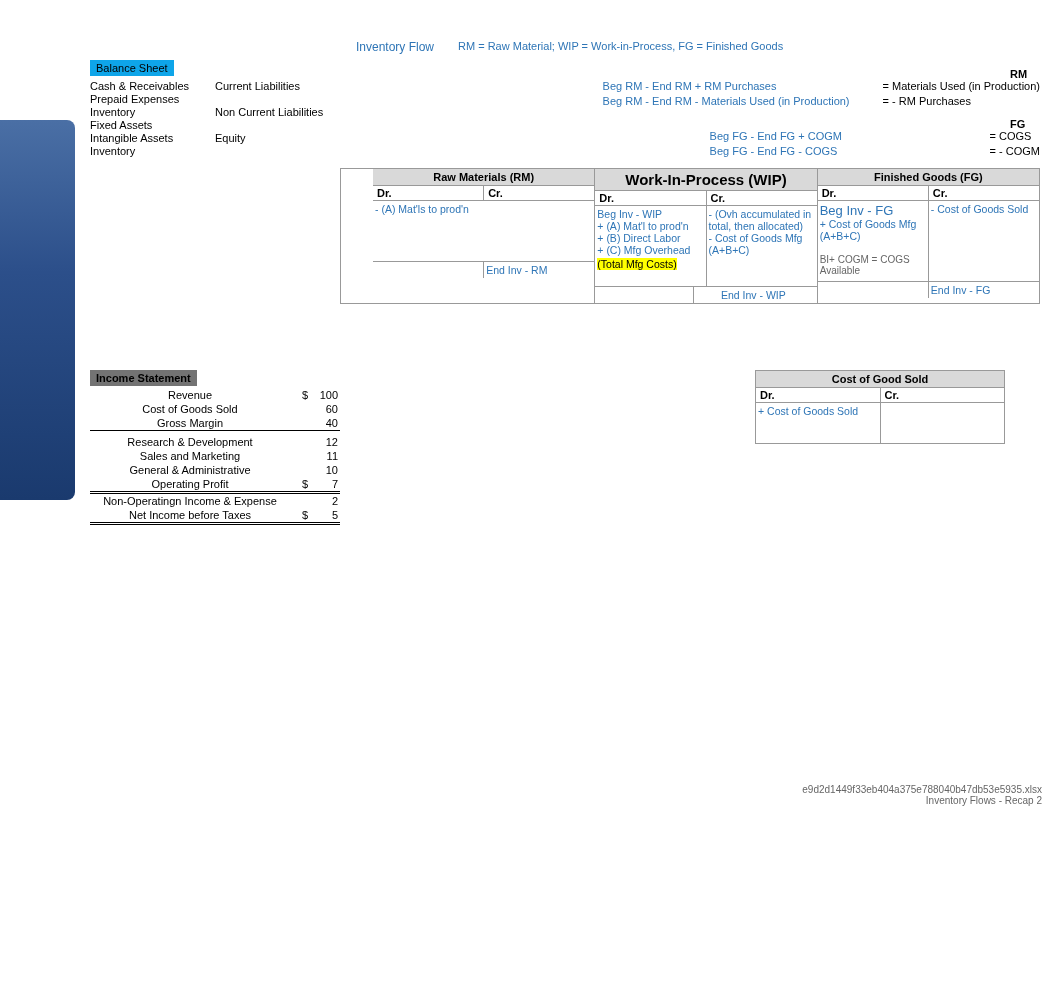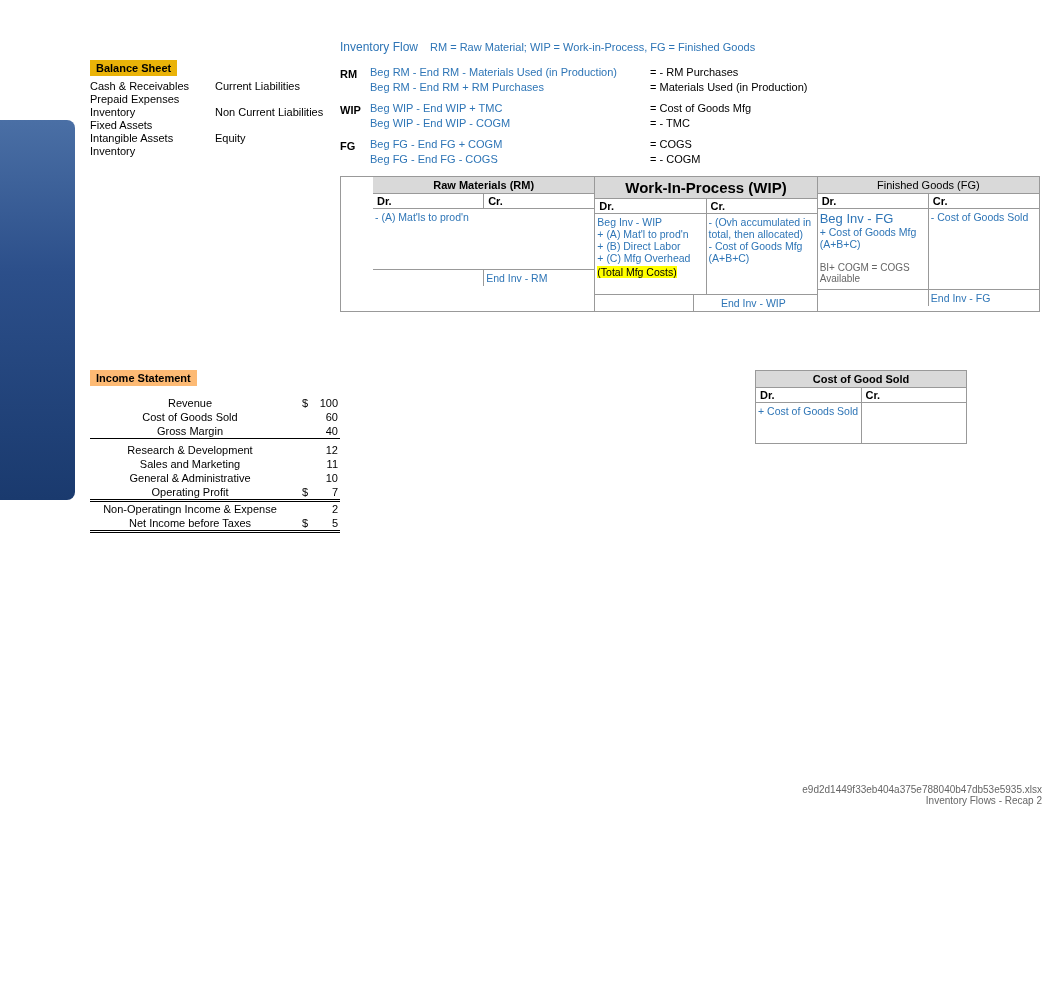--- a/index.html
+++ b/index.html
@@ -26,23 +26,23 @@
 
     
     .balance-sheet-section {
       position: absolute;
       left: 90px;
       top: 60px;
       width: 240px;
     }
 
     .balance-sheet-title {
-      background: #eab308;
+      background: #0ea5e9;
       padding: 2px 6px;
-      font-weight: bold;
+      font-weight: normal;
       font-size: 11px;
       margin-bottom: 4px;
       display: inline-block;
     }
 
     .balance-sheet-grid {
       display: grid;
       grid-template-columns: 1fr 1fr;
       gap: 1px 10px;
       font-size: 11px;
@@ -54,40 +54,42 @@
     
     .flow-section {
       position: absolute;
       left: 340px;
       top: 40px;
       width: 700px;
     }
 
     .flow-header-row {
       display: flex;
-      align-items: center;
-      gap: 12px;
+      align-items: flex-start;
+      gap: 24px;
       margin-bottom: 12px;
+      margin-left: 16px;
     }
 
     .flow-title {
       color: #2e75b6;
       font-size: 12px;
       font-weight: normal;
     }
 
     .flow-legend {
       color: #2e75b6;
       font-size: 11px;
     }
 
     .flow-row {
       display: flex;
-      align-items: flex-start;
+      align-items: flex-end;
       margin-bottom: 6px;
+      flex-direction: column;
     }
 
     .flow-label {
       width: 30px;
       font-size: 11px;
       font-weight: bold;
       color: #000;
       padding-top: 2px;
     }
 
@@ -115,25 +117,25 @@
 
     
     .income-stmt-section {
       position: absolute;
       left: 90px;
       top: 370px;
       width: 250px;
     }
 
     .income-stmt-title {
-      background: #fdba74;
+      background: #737373;
       padding: 2px 6px;
       font-weight: bold;
       font-size: 11px;
-      margin-bottom: 10px;
+      margin-bottom: 2px;
       display: inline-block;
     }
 
     .income-table {
       width: 100%;
       font-size: 11px;
       border-collapse: collapse;
     }
 
     .income-table td {
@@ -153,21 +155,21 @@
     .income-table .dollar-col {
       text-align: right;
       width: 20px;
     }
 
     
     .cogs-section {
       position: absolute;
       left: 755px;
       top: 370px;
-      width: 212px;
+      width: 250px;
     }
 
     
     .footer {
       position: absolute;
       bottom: 200px;
       right: 20px;
       text-align: right;
       font-size: 10px;
       color: #666;
@@ -208,43 +210,30 @@
 
   <div class="flow-header-row">
     <span class="flow-title">Inventory Flow</span>
     <span class="flow-legend">RM = Raw Material; WIP = Work-in-Process, FG = Finished Goods</span>
   </div>
 
   <div class="flow-row">
     <div class="flow-label">RM</div>
     <div class="flow-content">
       <div class="flow-line">
+        <span class="flow-eq-left blue-text">Beg RM - End RM + RM Purchases</span>
+        <span class="flow-eq-right">= Materials Used (in Production)</span>
+      </div>
+      <div class="flow-line">
         <span class="flow-eq-left blue-text">Beg RM - End RM - Materials Used (in Production)</span>
         <span class="flow-eq-right">= - RM Purchases</span>
       </div>
-      <div class="flow-line">
-        <span class="flow-eq-left blue-text">Beg RM - End RM + RM Purchases</span>
-        <span class="flow-eq-right">= Materials Used (in Production)</span>
-      </div>
-    </div>
-  </div>
-
-  <div class="flow-row">
-    <div class="flow-label">WIP</div>
-    <div class="flow-content">
-      <div class="flow-line">
-        <span class="flow-eq-left blue-text">Beg WIP - End WIP + TMC</span>
-        <span class="flow-eq-right">= Cost of Goods Mfg</span>
-      </div>
-      <div class="flow-line">
-        <span class="flow-eq-left blue-text">Beg WIP - End WIP - COGM</span>
-        <span class="flow-eq-right">= - TMC</span>
-      </div>
-    </div>
-  </div>
+    </div>
+  </div>
+
 
   <div class="flow-row">
     <div class="flow-label">FG</div>
     <div class="flow-content">
       <div class="flow-line">
         <span class="flow-eq-left blue-text">Beg FG - End FG + COGM</span>
         <span class="flow-eq-right">= COGS</span>
       </div>
       <div class="flow-line">
         <span class="flow-eq-left blue-text">Beg FG - End FG - COGS</span>
@@ -293,21 +282,21 @@
           <div style="font-size:10.5px; color:#2e75b6;">- Cost of Goods Mfg (A+B+C)</div>
         </div>
       </div>
       <div style="display:flex; border-top:1px solid #999;gap:25px;">
         <div style="flex:1; border-right:1px solid #999; padding:2px; font-size:10.5px;"></div>
         <div style="flex:1; padding:2px; font-size:10.5px; color:#2e75b6;">End Inv - WIP</div>
       </div>
     </div>
 
     <div style="flex:1;">
-      <div style="background:#d9d9d9; text-align:center; padding:2px; font-weight:normal; border-bottom:1px solid #999; font-size:11px;">Finished Goods (FG)</div>
+      <div style="background:#d9d9d9; text-align:center; padding:2px; font-weight:bold; border-bottom:1px solid #999; font-size:11px;">Finished Goods (FG)</div>
       <div style="display:flex; border-bottom:1px solid #999;">
         <div style="flex:1; padding:1px 4px; font-weight:bold; border-right:1px solid #999; font-size:11px;">Dr.</div>
         <div style="flex:1; padding:1px 4px; font-weight:bold; font-size:11px;">Cr.</div>
       </div>
       <div style="display:flex; min-height:80px;">
         <div style="flex:1; border-right:1px solid #999; padding:2px;">
           <div style="font-size:13px; color:#2e75b6;">Beg Inv - FG</div>
           <div style="font-size:10.5px; color:#2e75b6;">+ Cost of Goods Mfg (A+B+C)</div>
           <div style="font-size:10px; color:#666; margin-top:12px;">BI+ COGM = COGS Available</div>
         </div>

